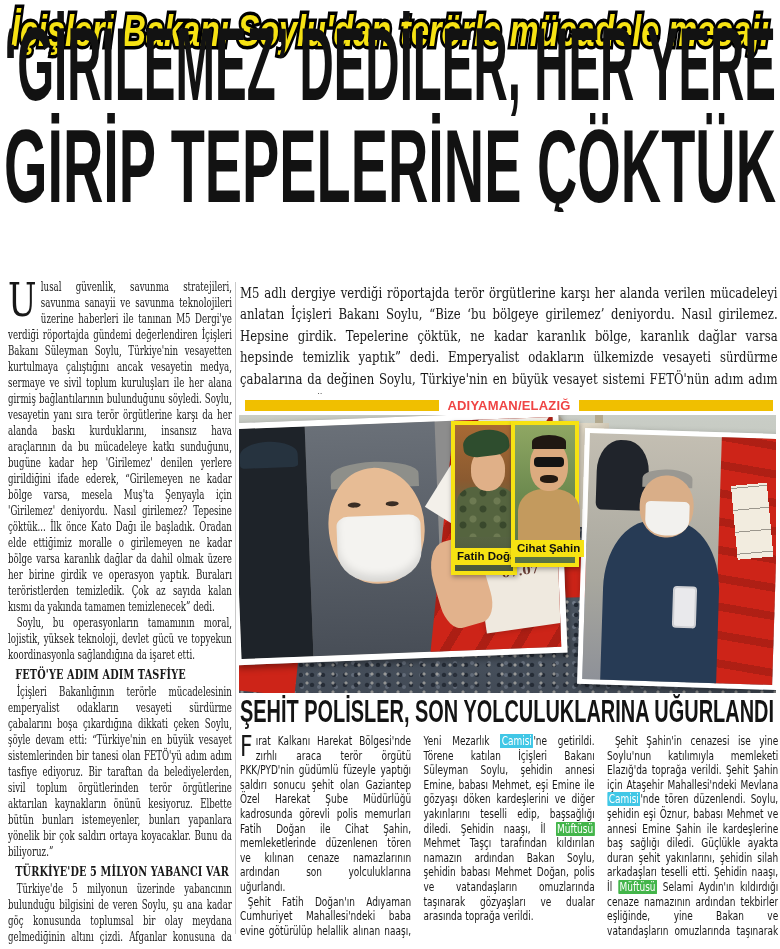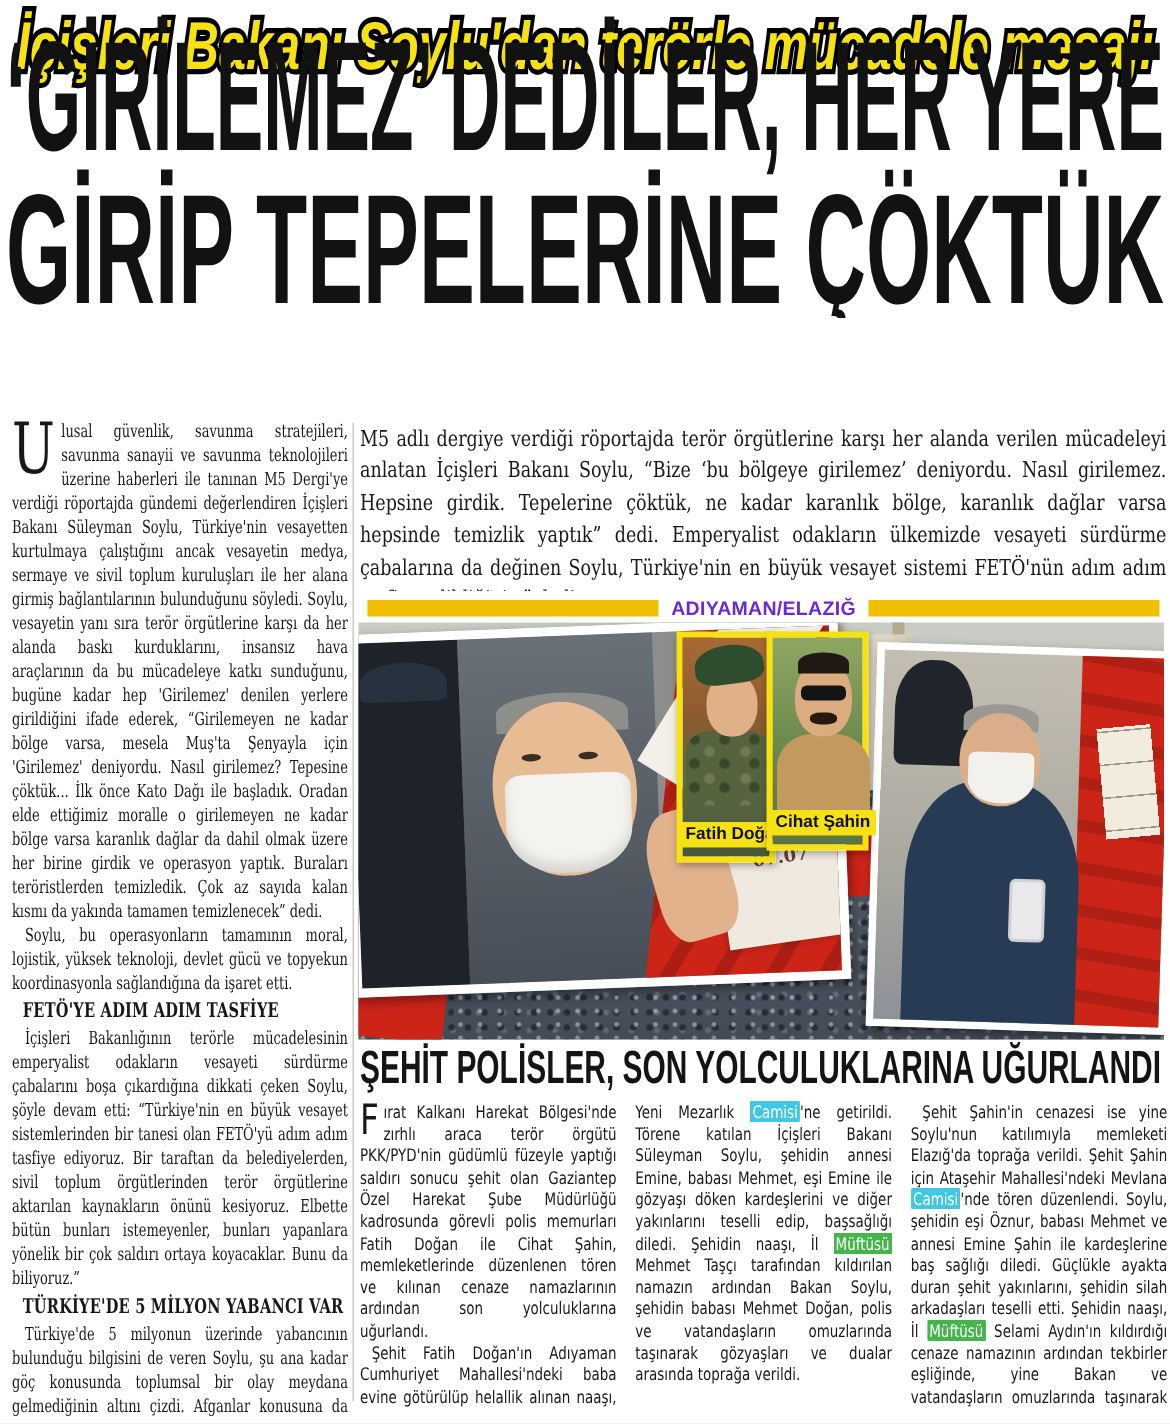--- a/index.html
+++ b/index.html
@@ -42,21 +42,21 @@
     position:absolute; left:240px; top:282px; width:672px; height:112px; overflow:hidden;
     transform:scaleX(0.8); transform-origin:0 0;
     font-size:14.6px; line-height:21.4px; text-align:justify;
   }
   
   .dateline { position:absolute; left:245px; top:398px; width:528px; height:14px;
     display:flex; align-items:center; gap:8px; }
   .dateline .bar { flex:1; height:11px; background:var(--gold); }
   .dateline .lbl {
     font-family:"Liberation Sans","DejaVu Sans",sans-serif; font-weight:bold;
-    font-size:13px; color:#6d28d9; white-space:nowrap; letter-spacing:.2px;
+    font-size:13px; color:#ef4444; white-space:nowrap; letter-spacing:.2px;
   }
   
   .photo { position:absolute; left:239px; top:415px; width:537px; height:278px; overflow:hidden;
     background:linear-gradient(#c9cdc6,#b7bbb1 55%,#9aa098); }
   .ph-mosque { position:absolute; left:248px; top:8px; width:122px; height:142px;
     background:#e2dac8; box-shadow:inset 0 -18px 22px rgba(90,80,60,.25); }
   .ph-dome { position:absolute; left:262px; top:-8px; width:64px; height:40px;
     background:#c9c0ab; border-radius:50% 50% 0 0; }
   .ph-minaret { position:absolute; left:244px; top:-2px; width:8px; height:70px; background:#b3a98f; }
   .ph-minaret.m2 { left:356px; }

